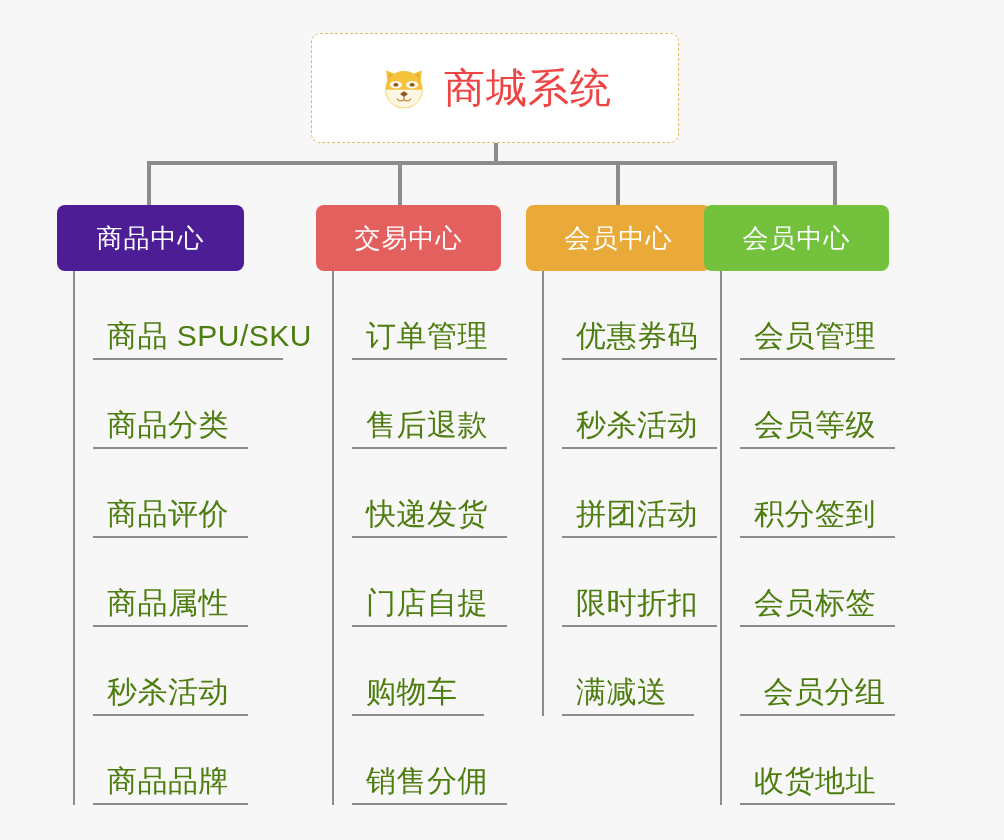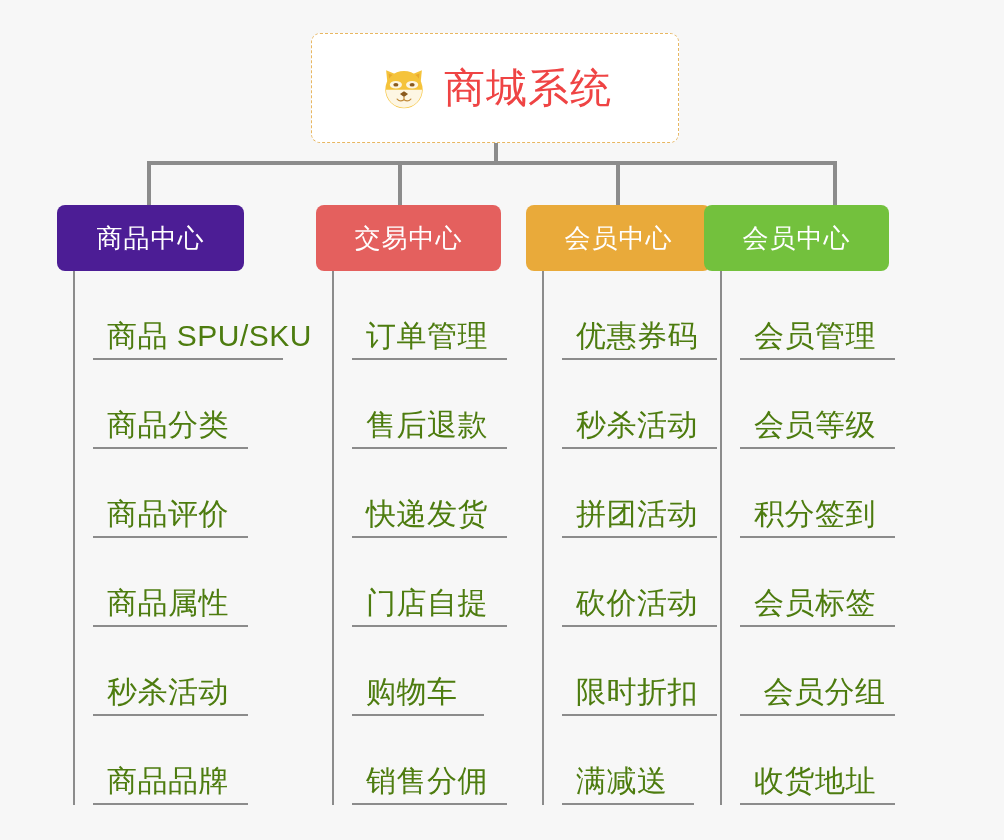--- a/index.html
+++ b/index.html
@@ -221,23 +221,20 @@
       <div class="leaf-item" style="width:155px;">
           <span class="leaf-label">优惠券码</span>
         </div>
       <div class="leaf-item" style="width:155px;">
           <span class="leaf-label">秒杀活动</span>
         </div>
       <div class="leaf-item" style="width:155px;">
           <span class="leaf-label">拼团活动</span>
         </div>
       <div class="leaf-item" style="width:155px;">
-          <span class="leaf-label">砍价活动</span>
-        </div>
-      <div class="leaf-item" style="width:155px;">
           <span class="leaf-label">限时折扣</span>
         </div>
       <div class="leaf-item" style="width:132px;">
           <span class="leaf-label">满减送</span>
         </div>
     </div>
   </div>
 
   <div class="column" style="left:704px;width:185px;">
     <div class="cat-box" style="background:#73c13d;width:185px;">

